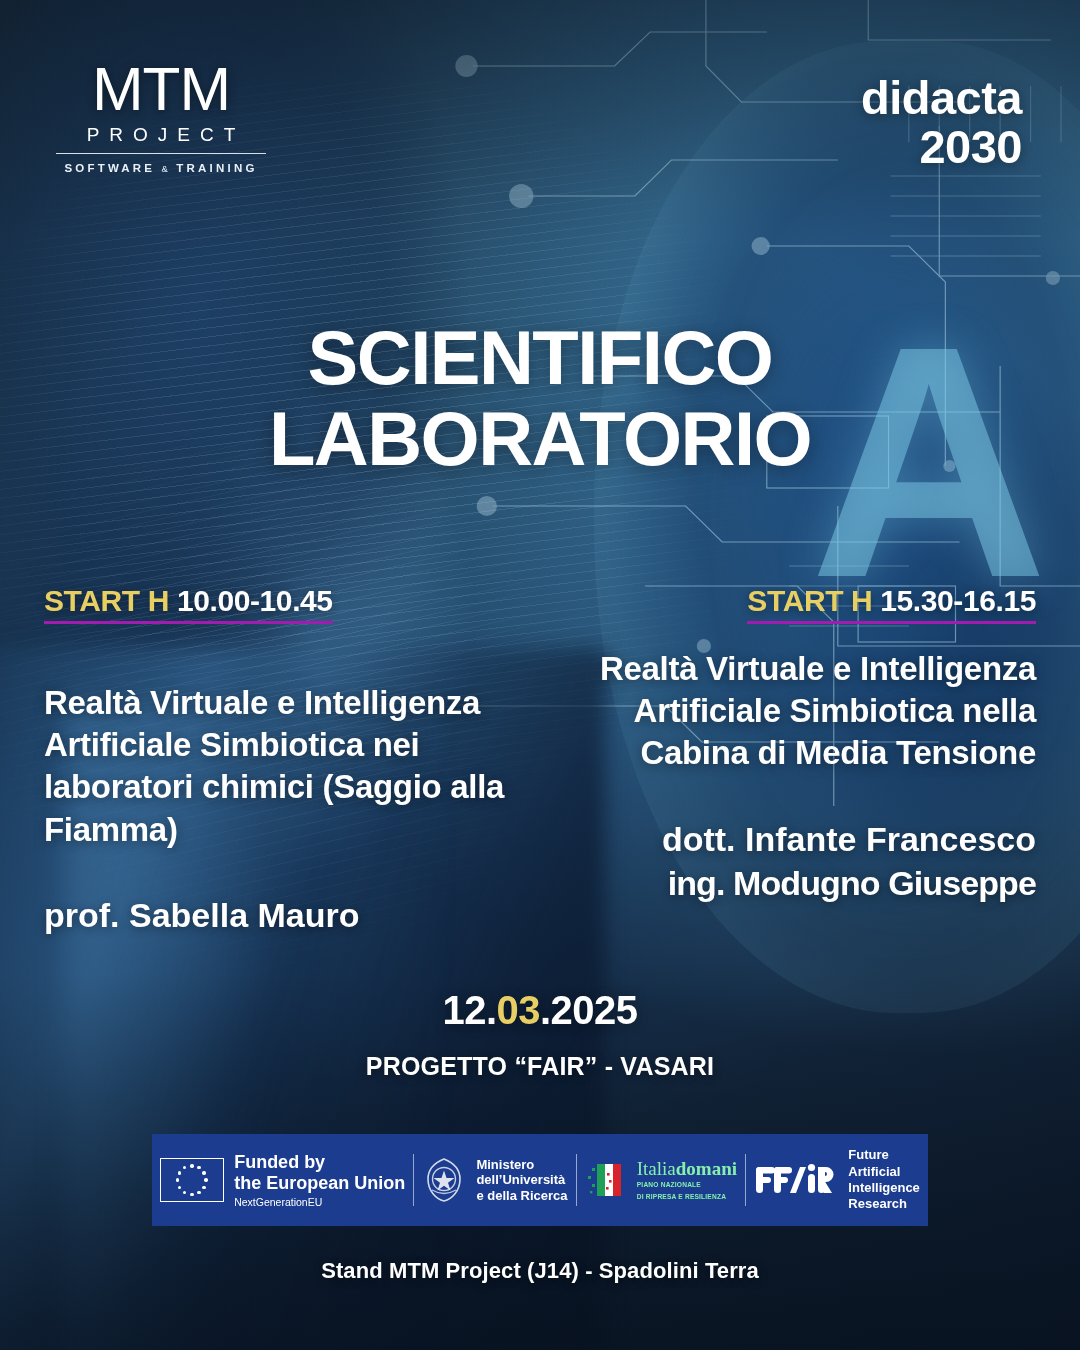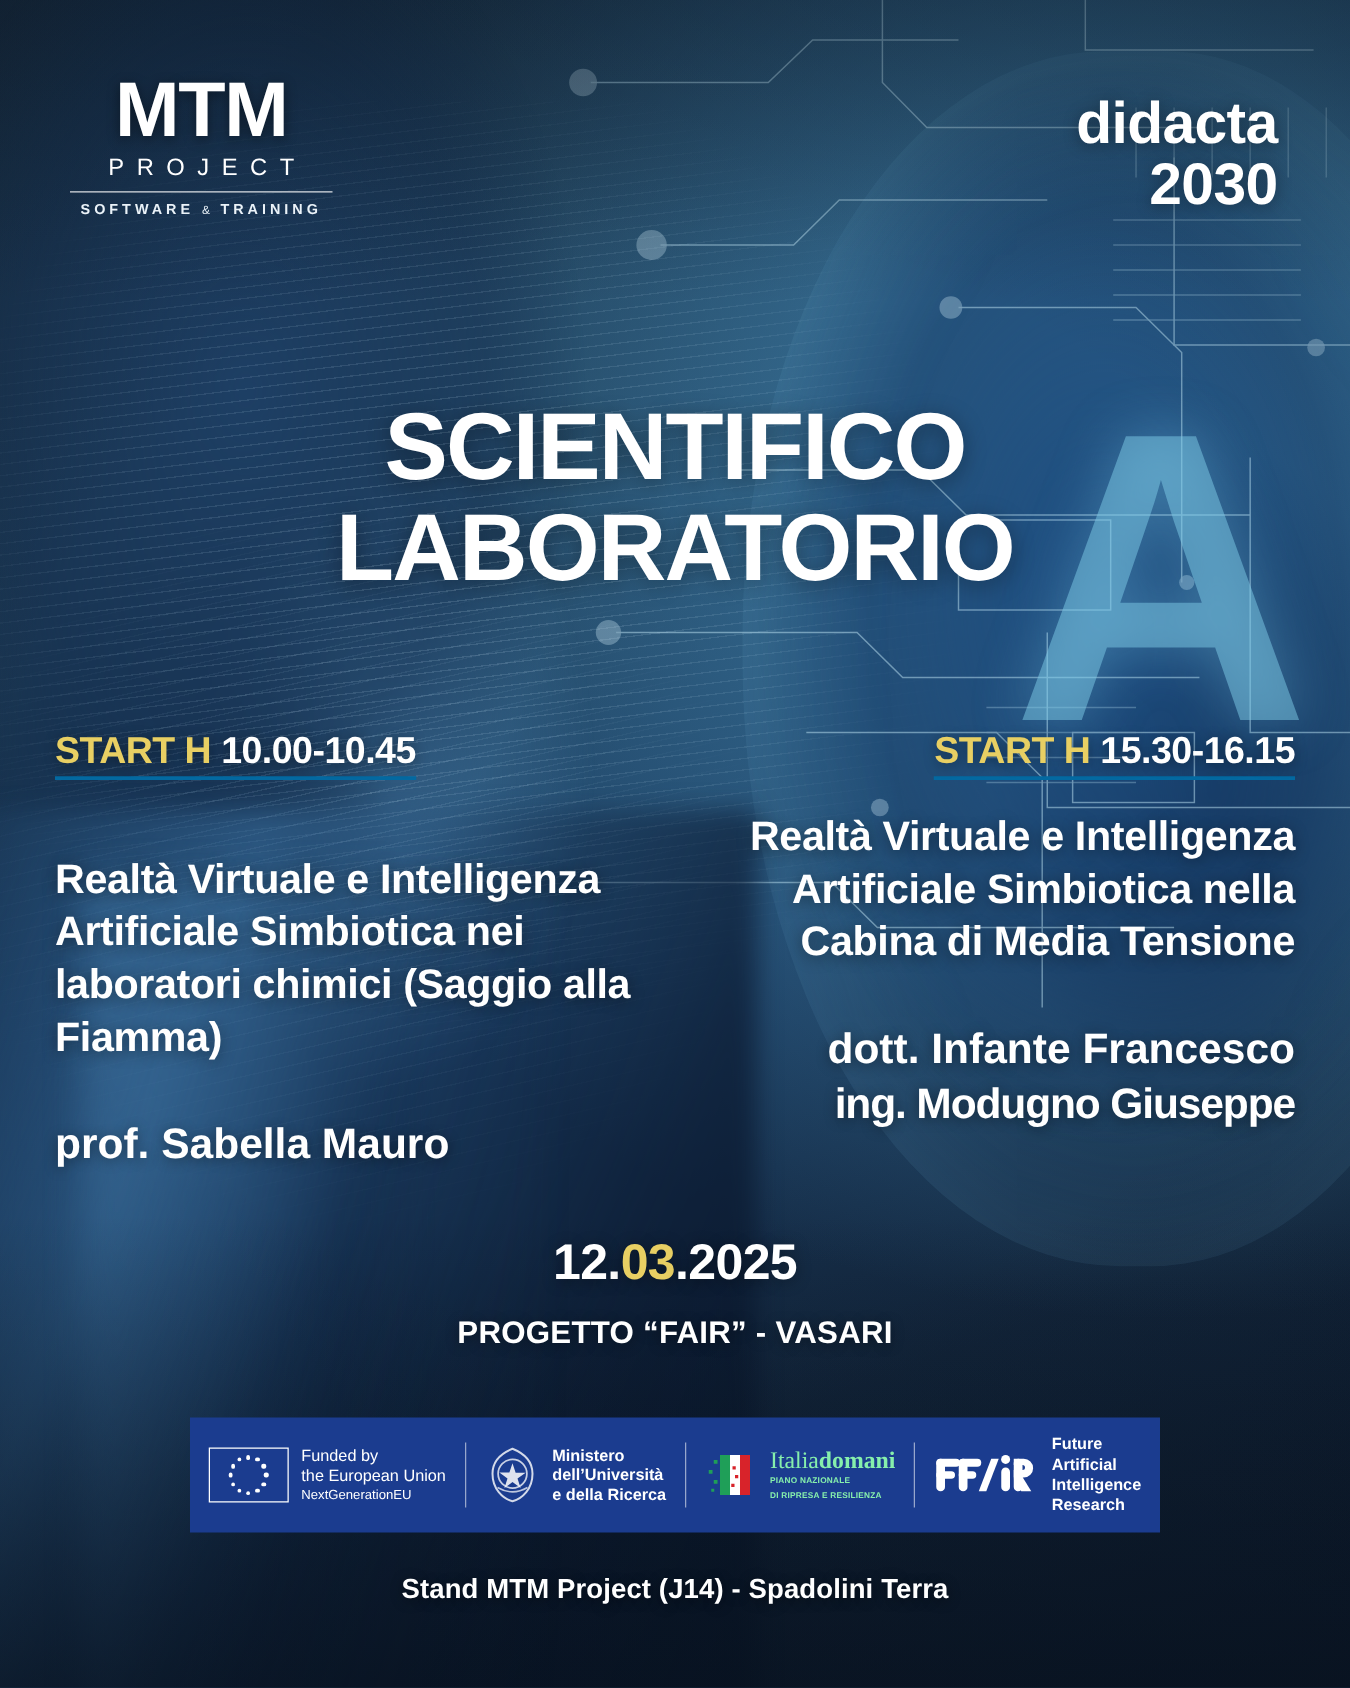--- a/index.html
+++ b/index.html
@@ -106,21 +106,21 @@
       radial-gradient(120% 80% at 50% 46%, rgba(0,0,0,0) 40%, rgba(6,14,26,.45) 100%),
       linear-gradient(180deg, rgba(8,18,30,.28) 0%, rgba(8,18,30,0) 18%, rgba(8,18,30,0) 72%, rgba(7,16,28,.62) 100%);
   }
 
   
   .content{position:absolute;inset:0;}
 
   
   .logo{position:absolute;left:56px;top:58px;width:210px;text-align:center;color:#fff;}
   .logo-mtm{
-    font-size:62px;font-weight:700;letter-spacing:-1px;line-height:1;
+    font-size:62px;font-weight:400;letter-spacing:-1px;line-height:1;
     font-family:"Liberation Sans",sans-serif;
     text-shadow:0 2px 10px rgba(0,0,0,.45);
   }
   .logo-project{
     font-size:19px;font-weight:400;letter-spacing:10px;
     margin-top:4px;padding-left:10px;
     border-bottom:1.5px solid rgba(255,255,255,.85);
     padding-bottom:7px;
   }
   .logo-tag{
@@ -150,21 +150,21 @@
   
   .sessions{position:absolute;left:0;right:0;top:584px;}
   .session{position:absolute;top:0;width:470px;}
   .session.left{left:44px;text-align:left;}
   .session.right{right:44px;text-align:right;}
 
   .start{
     display:inline-block;
     font-size:30px;font-weight:700;color:#fff;
     letter-spacing:-.4px;
-    border-bottom:3px solid #0369a1;
+    border-bottom:3px solid #a21caf;
     padding-bottom:3px;
     white-space:nowrap;
     text-shadow:0 2px 10px rgba(0,0,0,.4);
   }
   .start .k{color:#e8cf63;}
 
   .s-title{
     margin-top:58px;
     font-size:33px;font-weight:700;color:#fff;line-height:1.28;
     letter-spacing:-.3px;
@@ -207,21 +207,21 @@
   }
   .band-sep{width:1px;height:52px;background:rgba(255,255,255,.55);flex:0 0 1px;}
 
   
   .eu-flag{
     width:62px;height:42px;border:1.6px solid #fff;
     position:relative;flex:0 0 auto;
   }
   .eu-star{position:absolute;width:3.4px;height:3.4px;background:#fff;border-radius:50%;}
   .eu-text{color:#fff;line-height:1.18;}
-  .eu-text .l1{font-size:13px;font-weight:400;}
+  .eu-text .l1{font-size:18px;font-weight:700;}
   .eu-text .l2{font-size:10.5px;font-weight:400;margin-top:2px;}
 
   
   .mur-emblem{
     width:44px;height:46px;flex:0 0 auto;opacity:.95;
   }
   .mur-text{color:#fff;font-size:13px;font-weight:700;line-height:1.2;}
 
   
   .id-flag{width:42px;height:40px;flex:0 0 auto;}

